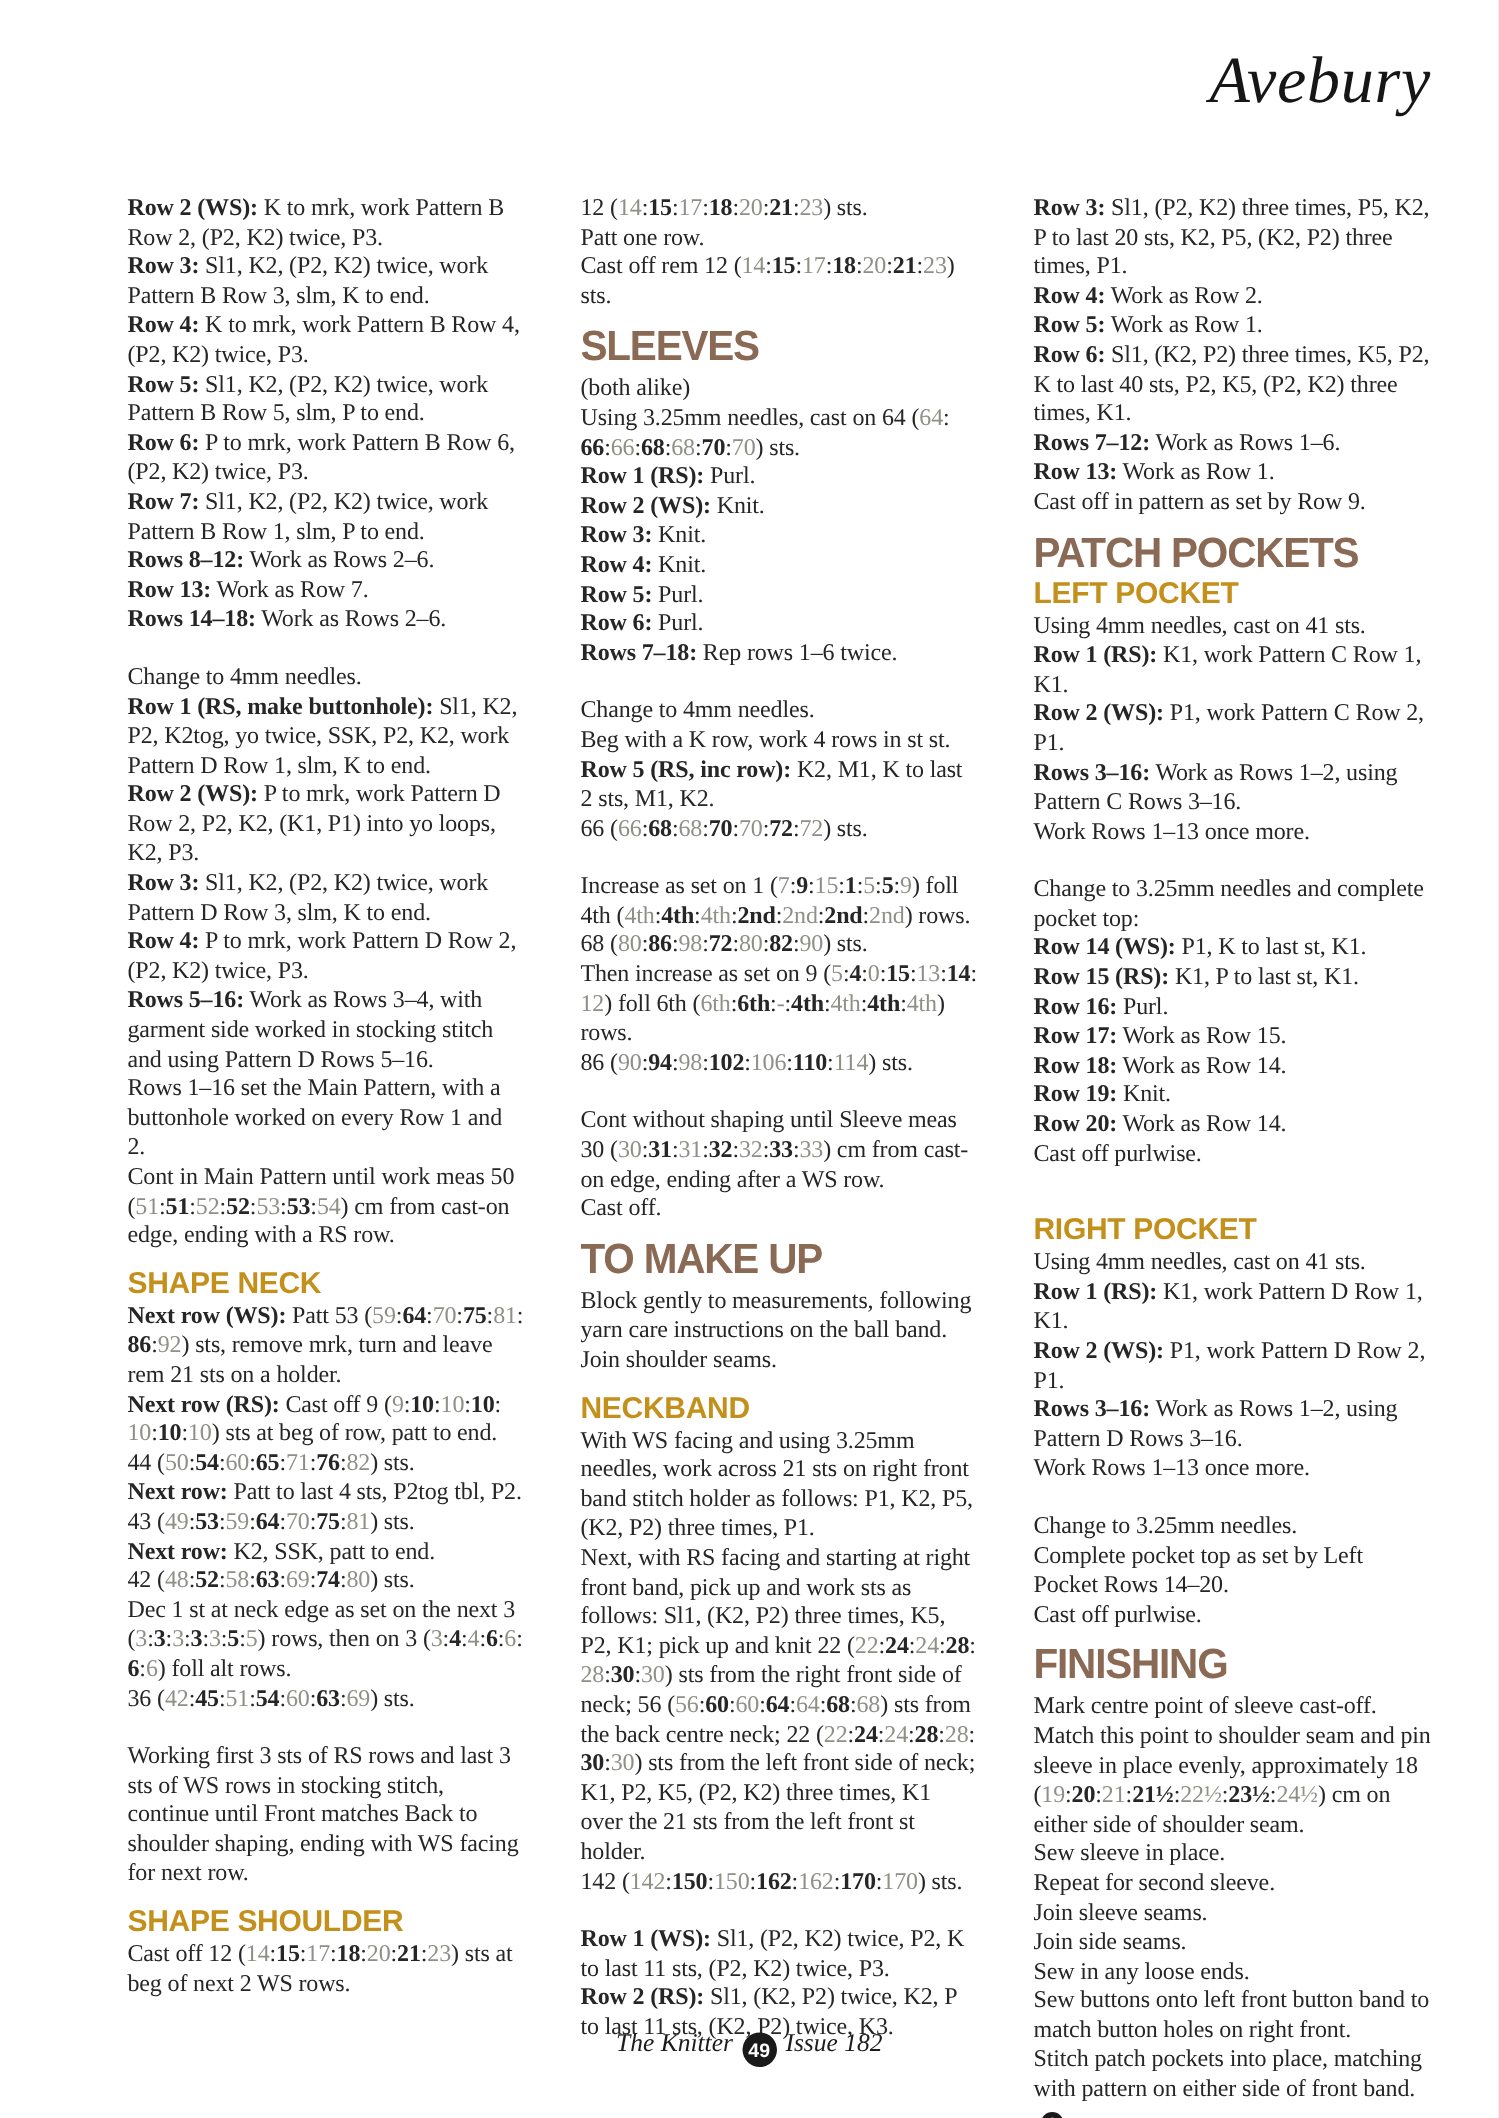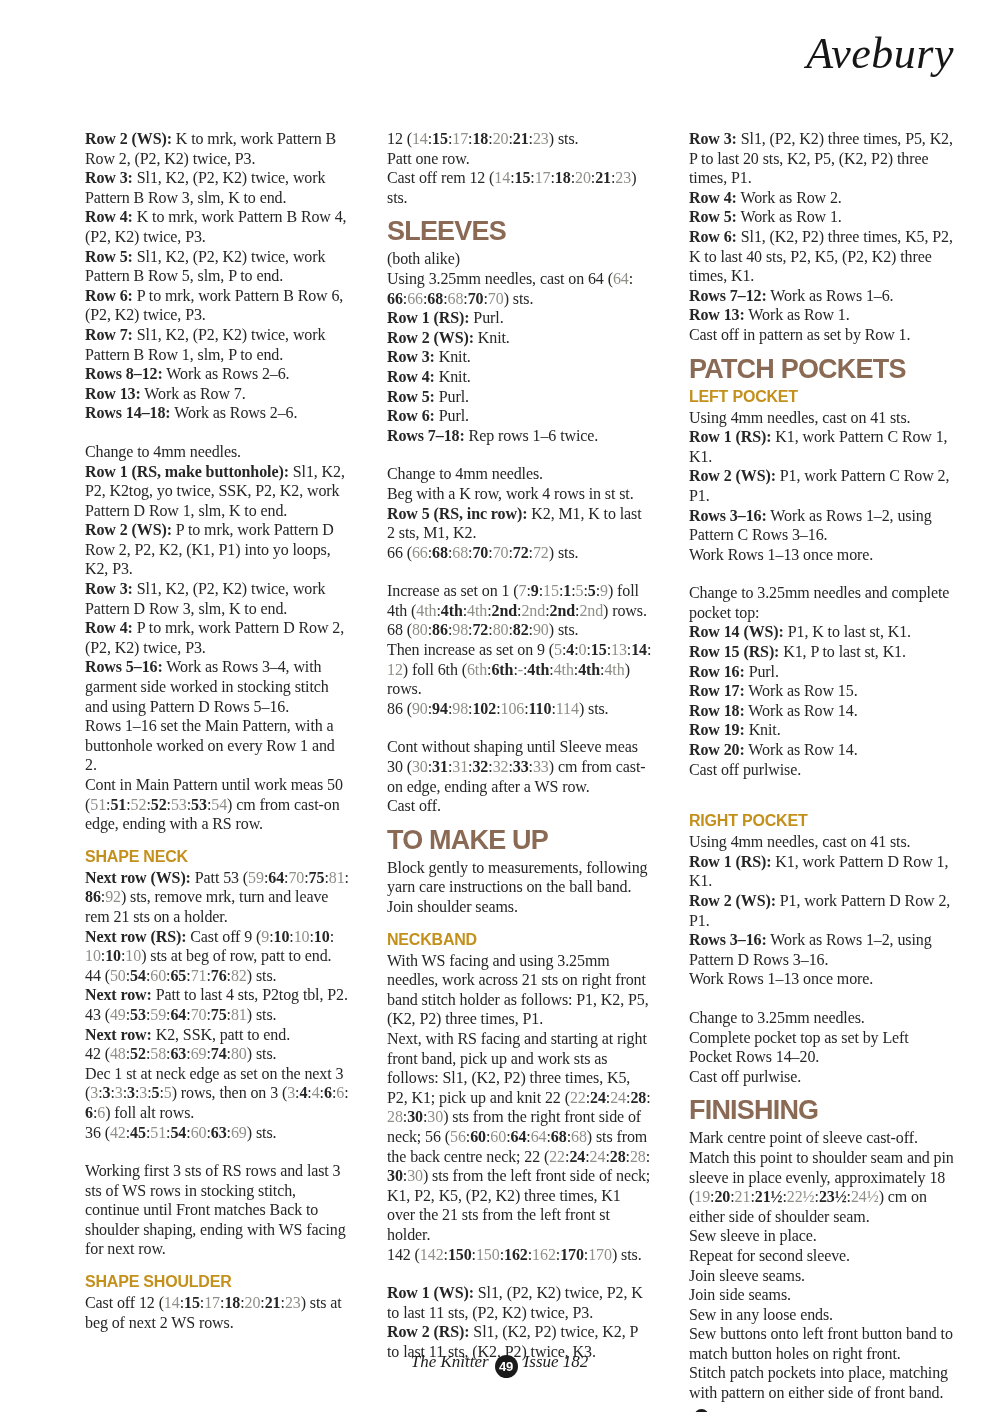--- a/index.html
+++ b/index.html
@@ -31,21 +31,21 @@
   .sz-dark{color:var(--ink);font-weight:700;}
   .gap{height:19px;}
   .head{
     font-family:"Liberation Sans","DejaVu Sans",sans-serif;
     font-weight:700;font-size:27px;line-height:29px;color:var(--brown);
     letter-spacing:-0.8px;margin:9px 0 4px 0;
     transform:scaleY(1.04);transform-origin:left top;
   }
   .subhead{
     font-family:"Liberation Sans","DejaVu Sans",sans-serif;
-    font-weight:700;font-size:16px;line-height:19px;color:var(--gold);
+    font-weight:700;font-size:20px;line-height:19px;color:var(--gold);
     letter-spacing:-0.2px;margin:13px 0 2px 0;
   }
   .head + .subhead{margin-top:0;}
   .endmark{
     display:inline-block;width:15px;height:15px;border-radius:50%;
     background:#1a1a1a;color:#fff;text-align:center;
     font-family:"DejaVu Sans",sans-serif;font-weight:700;font-size:12px;line-height:15px;
     margin-left:5px;vertical-align:-2px;
   }
   .footer{
@@ -141,21 +141,21 @@
         <p class="para"><span class="lbl">Row 1 (WS):</span><span> Sl1, (P2, K2) twice, P2, K to last 11 sts, (P2, K2) twice, P3.</span></p>
         <p class="para"><span class="lbl">Row 2 (RS):</span><span> Sl1, (K2, P2) twice, K2, P to last 11 sts, (K2, P2) twice, K3.</span></p>
       </div>
     <div class="col">
         <p class="para"><span class="lbl">Row 3:</span><span> Sl1, (P2, K2) three times, P5, K2, P to last 20 sts, K2, P5, (K2, P2) three times, P1.</span></p>
         <p class="para"><span class="lbl">Row 4:</span><span> Work as Row 2.</span></p>
         <p class="para"><span class="lbl">Row 5:</span><span> Work as Row 1.</span></p>
         <p class="para"><span class="lbl">Row 6:</span><span> Sl1, (K2, P2) three times, K5, P2, K to last 40 sts, P2, K5, (P2, K2) three times, K1.</span></p>
         <p class="para"><span class="lbl">Rows 7–12:</span><span> Work as Rows 1–6.</span></p>
         <p class="para"><span class="lbl">Row 13:</span><span> Work as Row 1.</span></p>
-        <p class="para"><span>Cast off in pattern as set by Row 1.</span></p>
+        <p class="para"><span>Cast off in pattern as set by Row 9.</span></p>
         <div class="head">PATCH POCKETS</div>
         <div class="subhead">LEFT POCKET</div>
         <p class="para"><span>Using 4mm needles, cast on 41 sts.</span></p>
         <p class="para"><span class="lbl">Row 1 (RS):</span><span> K1, work Pattern C Row 1, K1.</span></p>
         <p class="para"><span class="lbl">Row 2 (WS):</span><span> P1, work Pattern C Row 2, P1.</span></p>
         <p class="para"><span class="lbl">Rows 3–16:</span><span> Work as Rows 1–2, using Pattern C Rows 3–16.</span></p>
         <p class="para"><span>Work Rows 1–13 once more.</span></p>
         <div class="gap"></div>
         <p class="para"><span>Change to 3.25mm needles and complete pocket top:</span></p>
         <p class="para"><span class="lbl">Row 14 (WS):</span><span> P1, K to last st, K1.</span></p>

